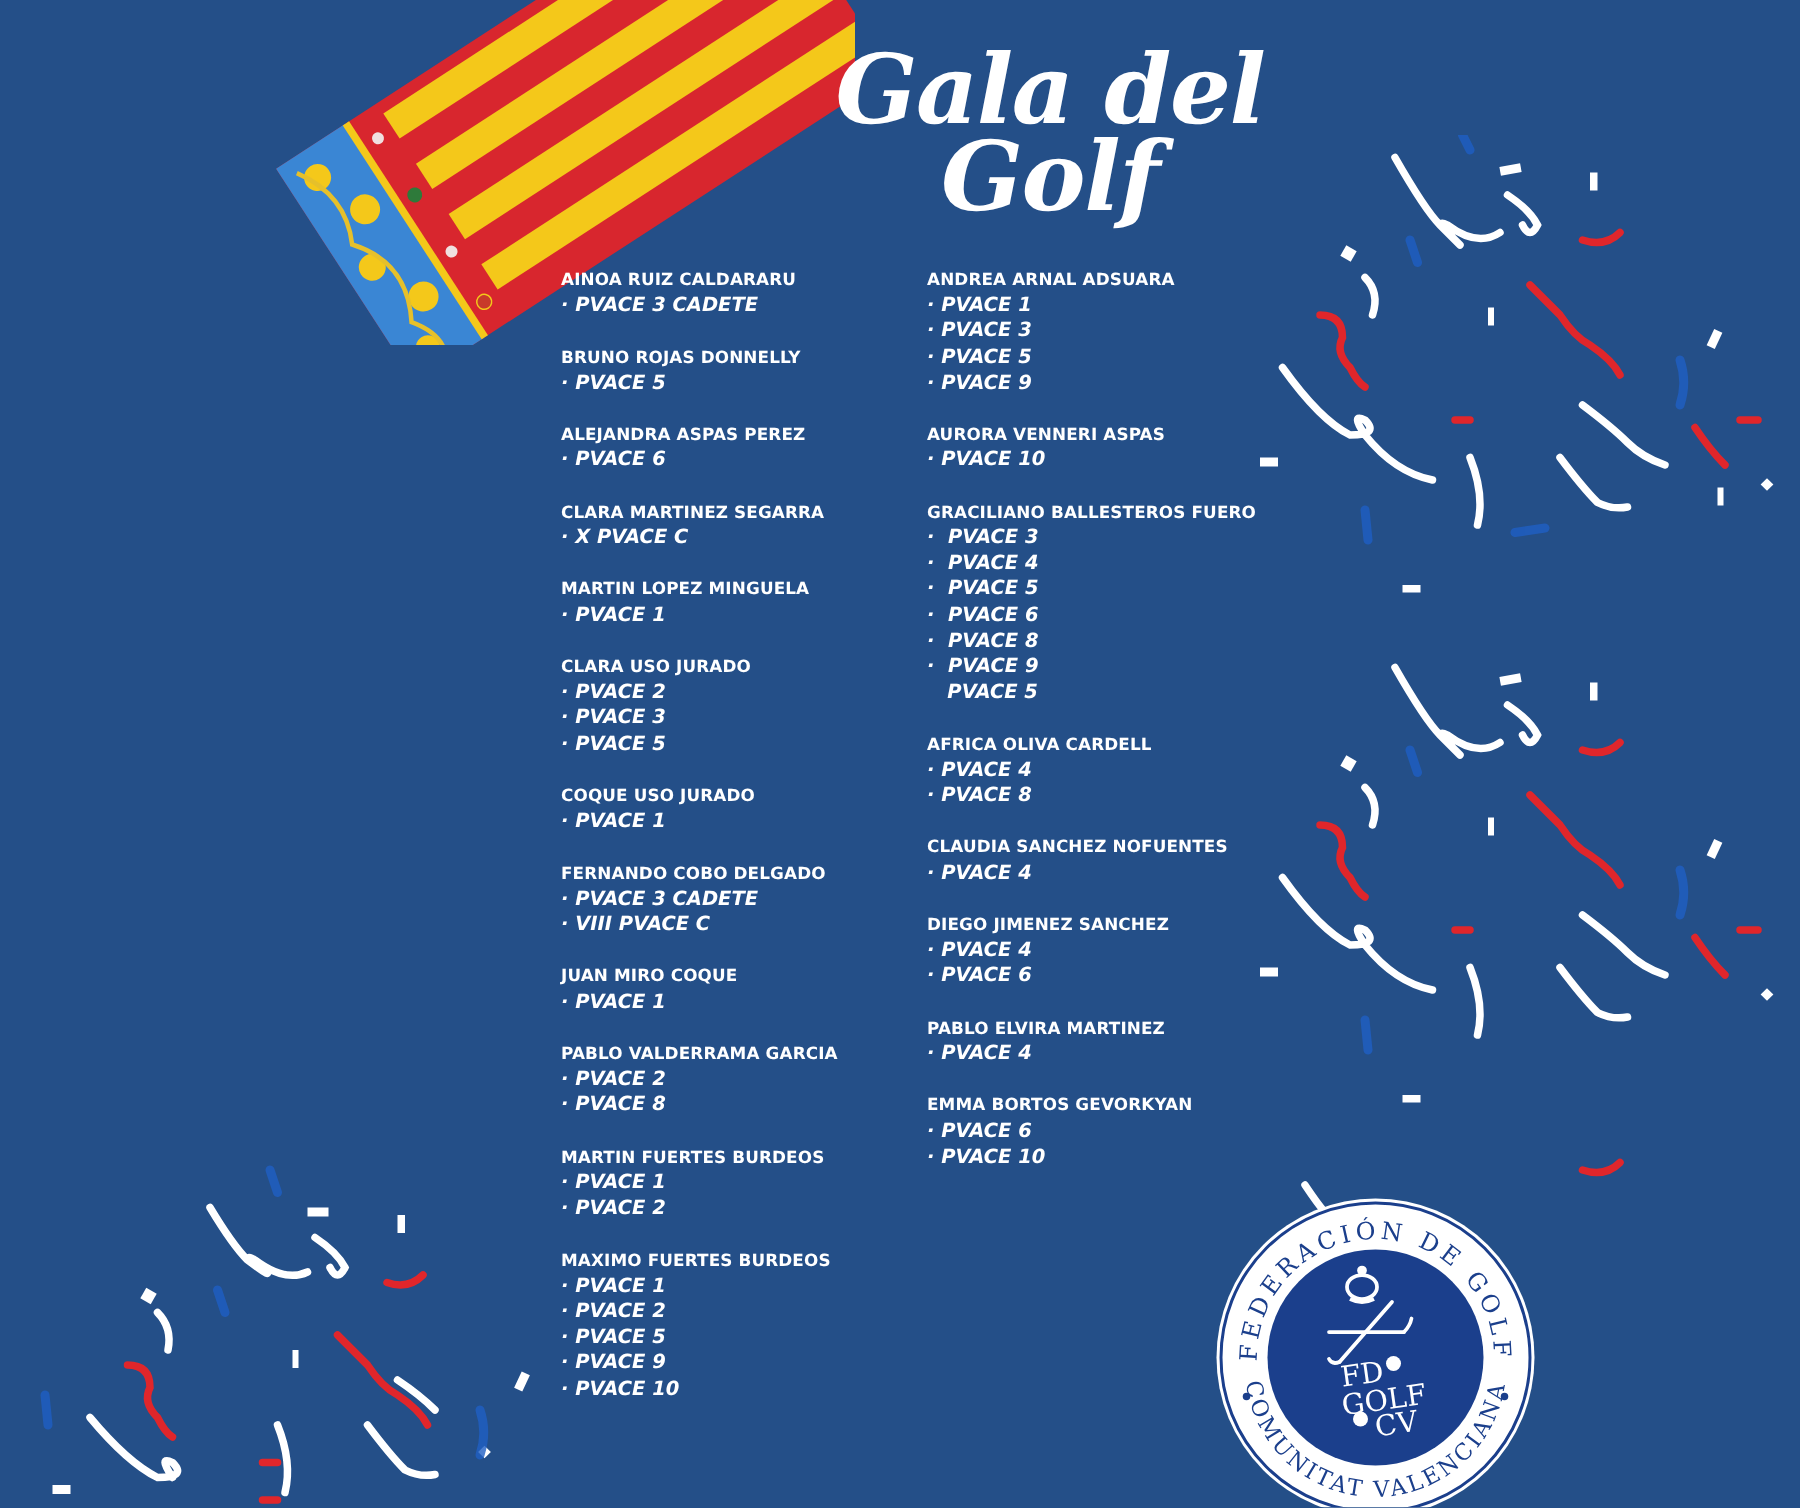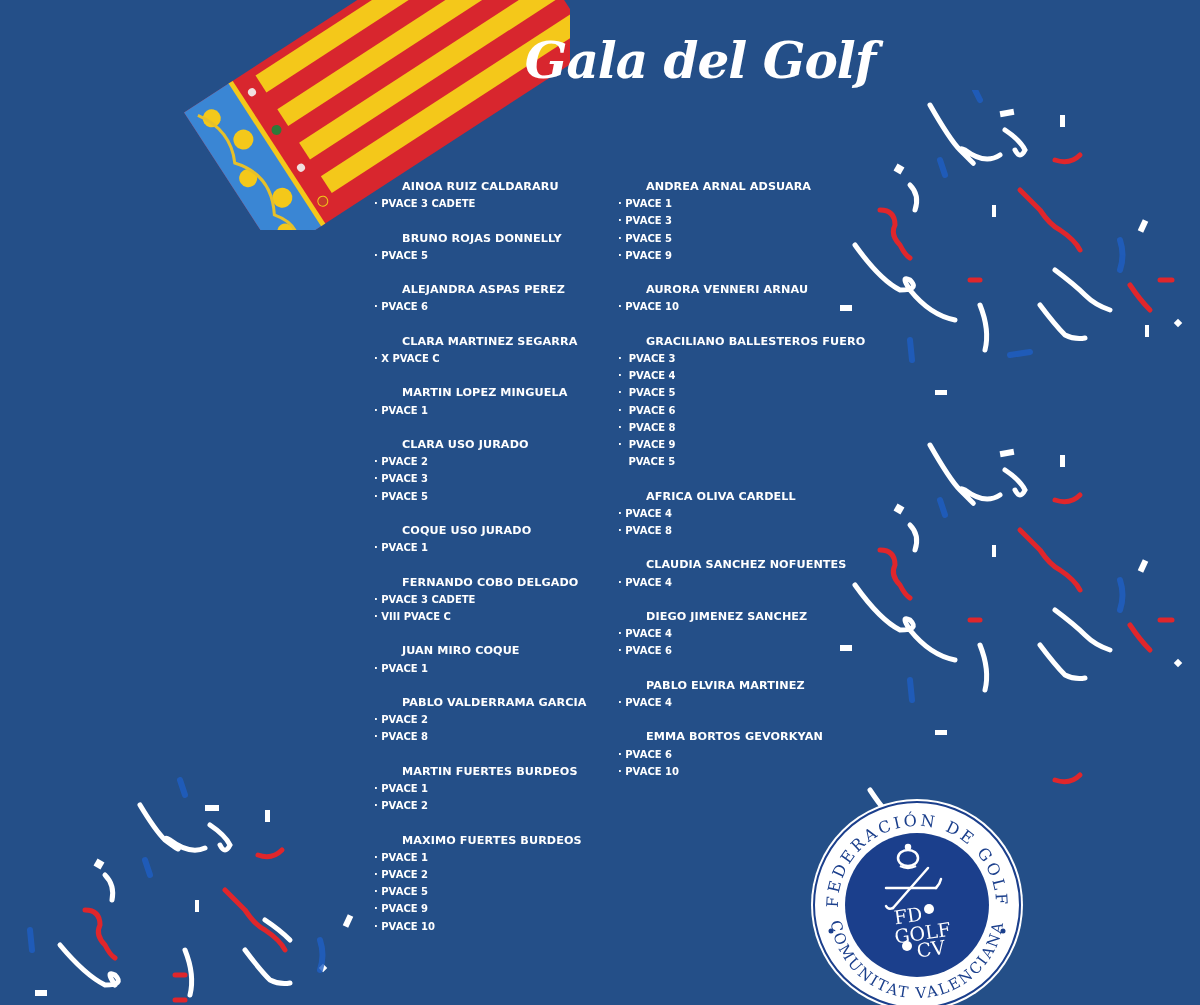--- a/index.html
+++ b/index.html
@@ -15,40 +15,40 @@
     
     .flag-wrap { position: absolute; left: 170px; top: -20px; width: 400px; height: 250px; }
     .flag-wrap svg { width: 100%; height: 100%; }
 
     
     .title {
       position: absolute; left: 520px; top: 32px; width: 360px;
       text-align: center;
       font-family: "DejaVu Serif", serif;
       font-style: italic; font-weight: bold;
-      font-size: 50px; line-height: 58px;
+      font-size: 64px; line-height: 58px;
       color: #ffffff;
       letter-spacing: -1px;
     }
     .title span { display: block; }
 
     
     .col { position: absolute; top: 178px; }
     .col-left { left: 374px; width: 250px; }
     .col-right { left: 618px; width: 240px; }
     .entry { margin-bottom: 17.2px; }
     .name {
       font-family: "DejaVu Sans", sans-serif;
       font-weight: bold; font-size: 11.2px; line-height: 17.2px;
-      letter-spacing: 0.1px; white-space: nowrap; color: #ffffff; margin-left: 28px;
+      letter-spacing: 0.1px; white-space: nowrap; color: #ffffff;
     }
     .award {
       font-family: "DejaVu Sans", sans-serif;
-      font-weight: bold; font-size: 10px; line-height: 17.2px;
-      white-space: pre; color: #ffffff;
+      font-weight: bold; font-size: 13px; line-height: 17.2px;
+      white-space: pre; color: #ffffff; font-style: italic;
     }
 
     
     .confetti { position: absolute; pointer-events: none; }
     .confetti svg { width: 100%; height: 100%; }
 
     
     .seal { position: absolute; left: 808px; top: 796px; width: 218px; height: 218px; }
     .seal svg { width: 100%; height: 100%; }
   </style>
@@ -254,21 +254,21 @@
 
   <div class="col col-right">
     <div class="entry">
       <div class="name">ANDREA ARNAL ADSUARA</div>
       <div class="award">· PVACE 1</div>
       <div class="award">· PVACE 3</div>
       <div class="award">· PVACE 5</div>
       <div class="award">· PVACE 9</div>
     </div>
     <div class="entry">
-      <div class="name">AURORA VENNERI ARNAU</div>
+      <div class="name">AURORA VENNERI ASPAS</div>
       <div class="award">· PVACE 10</div>
     </div>
     <div class="entry">
       <div class="name">GRACILIANO BALLESTEROS FUERO</div>
       <div class="award">·  PVACE 3</div>
       <div class="award">·  PVACE 4</div>
       <div class="award">·  PVACE 5</div>
       <div class="award">·  PVACE 6</div>
       <div class="award">·  PVACE 8</div>
       <div class="award">·  PVACE 9</div>

